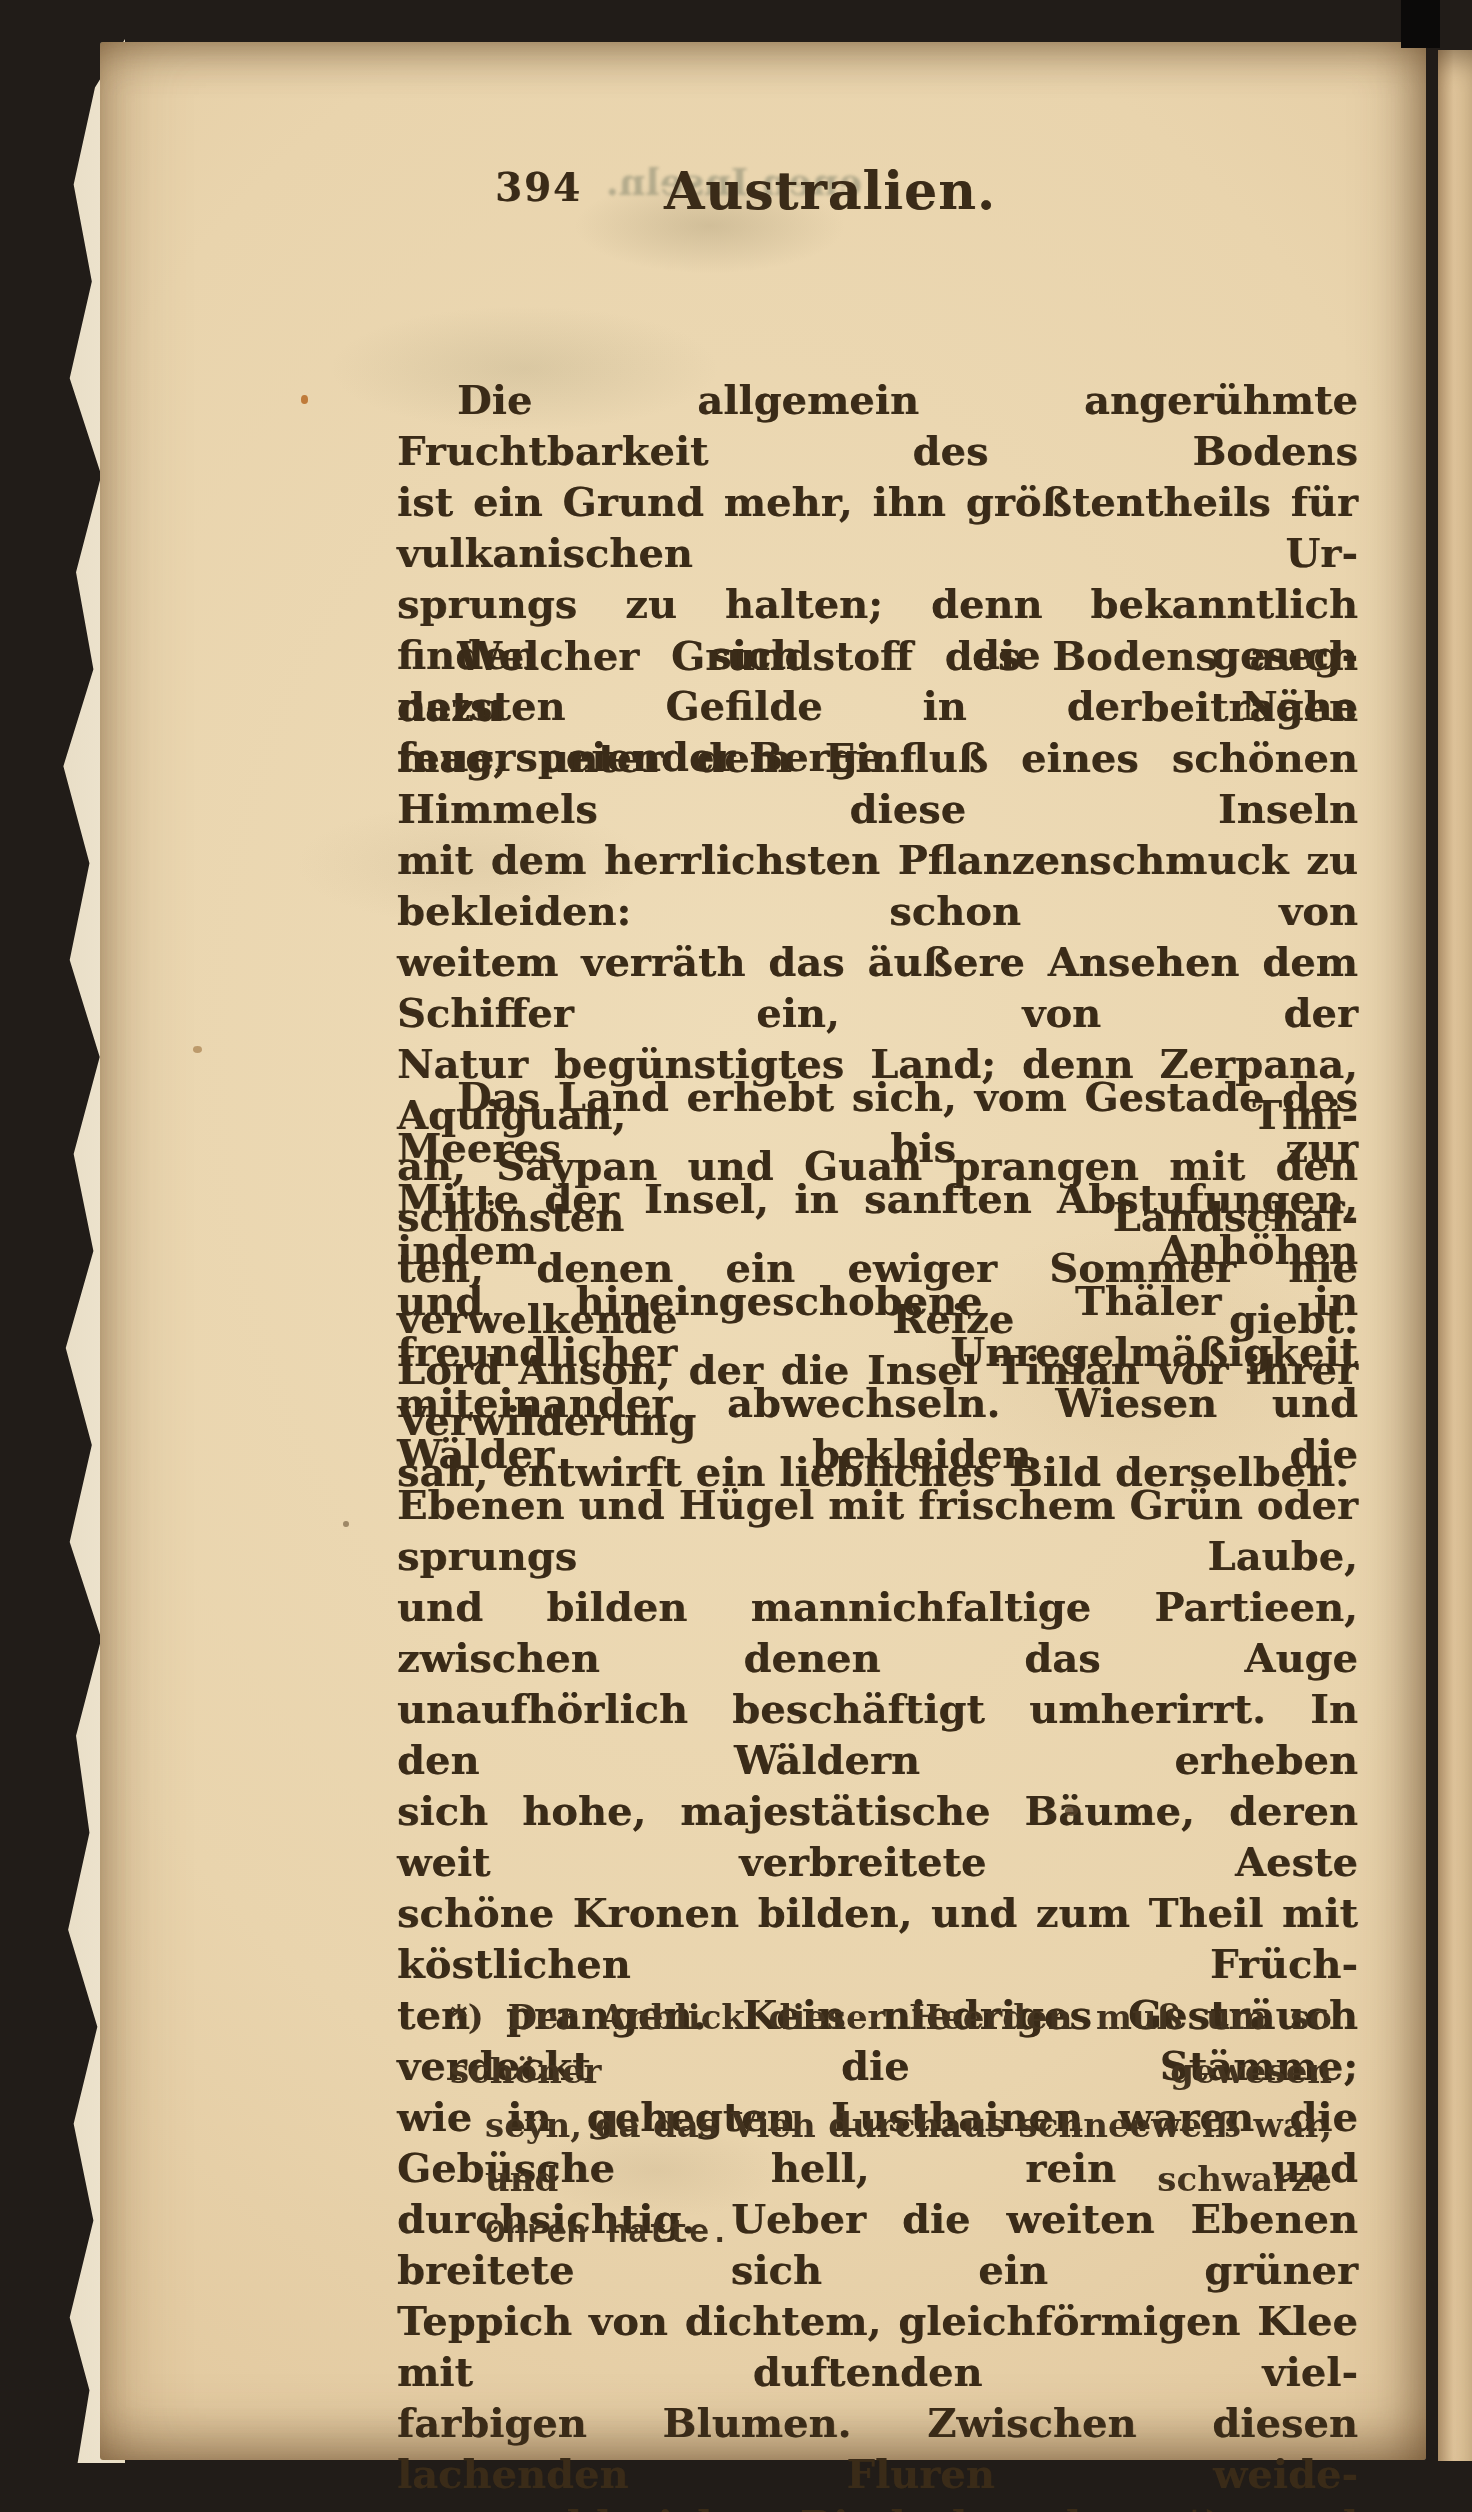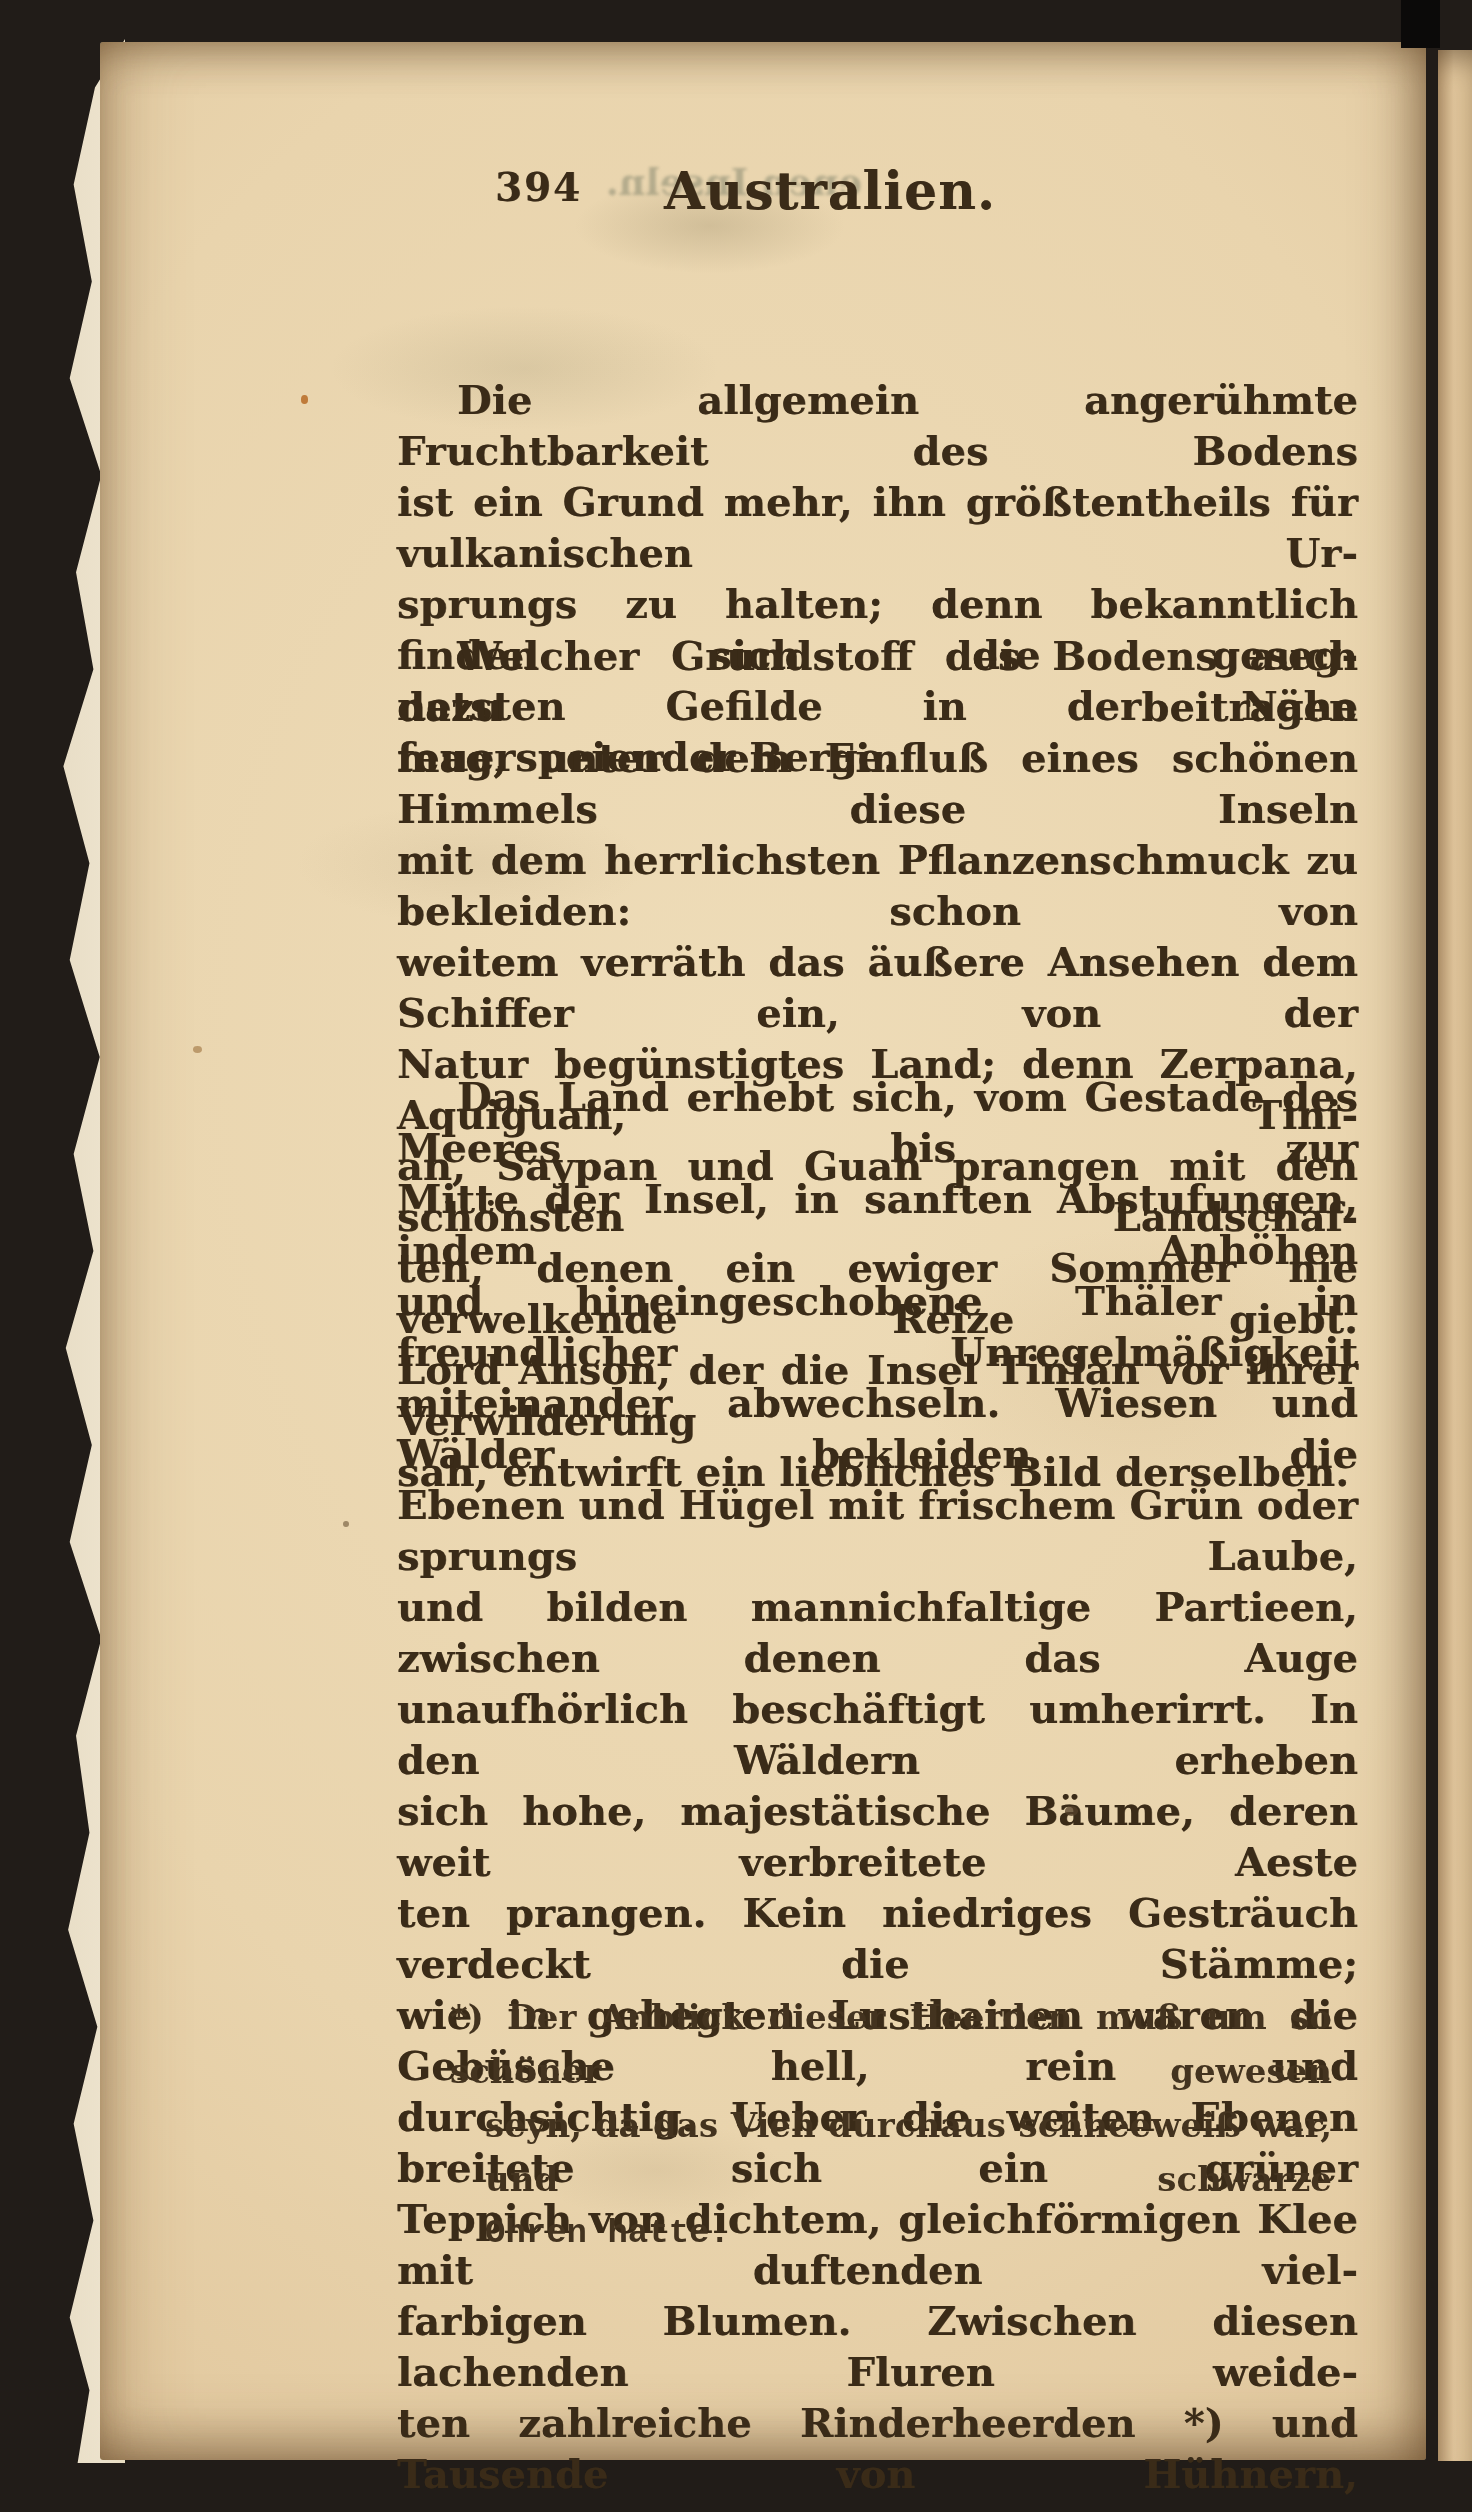--- a/index.html
+++ b/index.html
@@ -134,20 +134,21 @@
 
     <div class="body-block p3">
       <div class="line ink p-first">Das Land erhebt sich, vom Gestade des Meeres bis zur</div>
       <div class="line ink">Mitte der Insel, in sanften Abstufungen, indem Anhöhen</div>
       <div class="line ink">und hineingeschobene Thäler in freundlicher Unregelmäßigkeit</div>
       <div class="line ink">miteinander abwechseln. Wiesen und Wälder bekleiden die</div>
       <div class="line ink">Ebenen und Hügel mit frischem Grün oder sprungs Laube,</div>
       <div class="line ink">und bilden mannichfaltige Partieen, zwischen denen das Auge</div>
       <div class="line ink">unaufhörlich beschäftigt umherirrt. In den Wäldern erheben</div>
       <div class="line ink">sich hohe, majestätische Bäume, deren weit verbreitete Aeste</div>
+      <div class="line ink">schöne Kronen bilden, und zum Theil mit köstlichen Früch-</div>
       <div class="line ink">ten prangen. Kein niedriges Gesträuch verdeckt die Stämme;</div>
       <div class="line ink">wie in gehegten Lusthainen waren die Gebüsche hell, rein und</div>
       <div class="line ink">durchsichtig. Ueber die weiten Ebenen breitete sich ein grüner</div>
       <div class="line ink">Teppich von dichtem, gleichförmigen Klee mit duftenden viel-</div>
       <div class="line ink">farbigen Blumen. Zwischen diesen lachenden Fluren weide-</div>
       <div class="line ink">ten zahlreiche Rinderheerden *) und Tausende von Hühnern,</div>
 
     </div>
 
     <div class="footnote-block">

